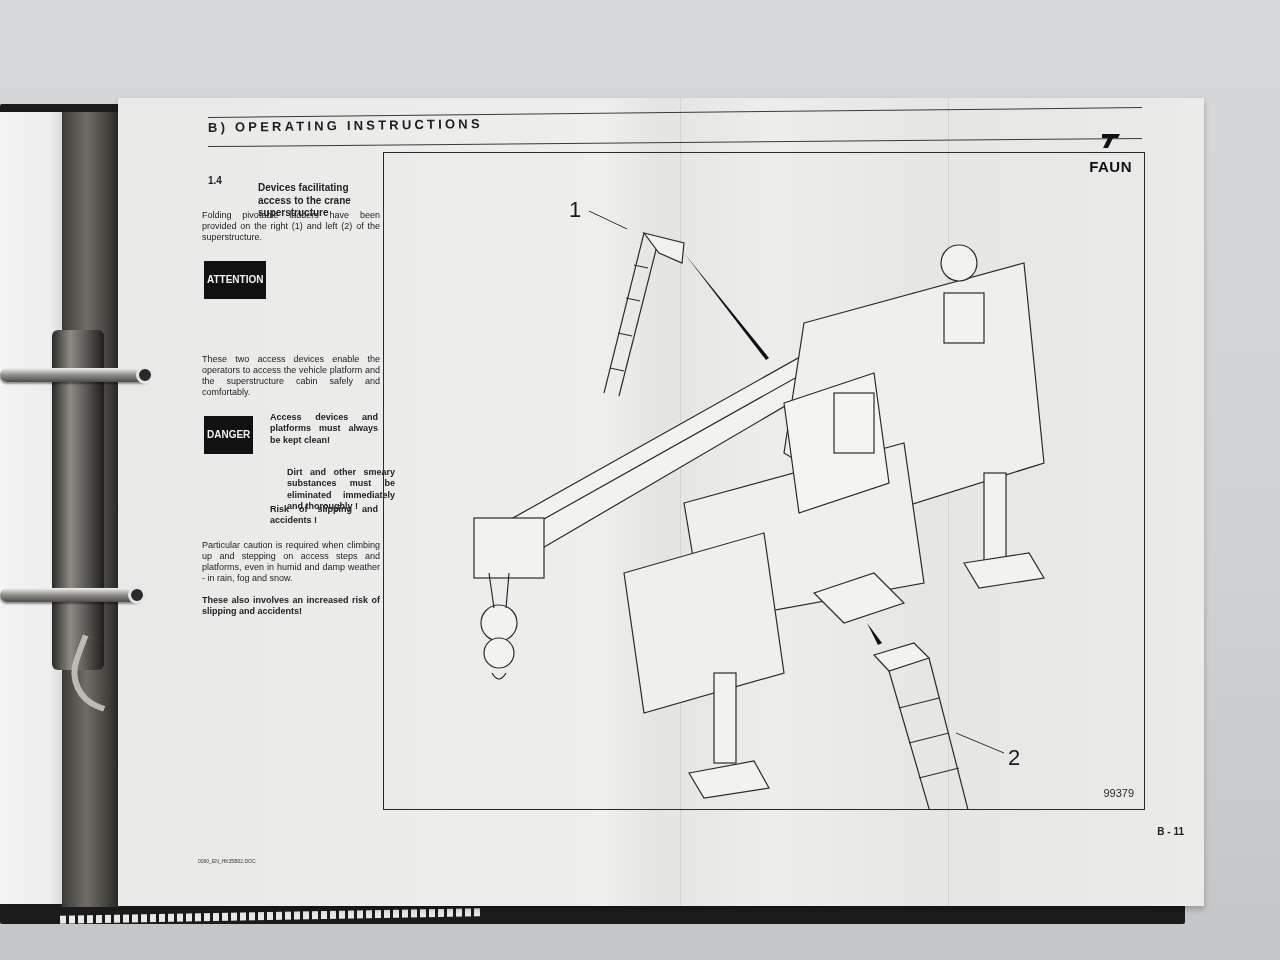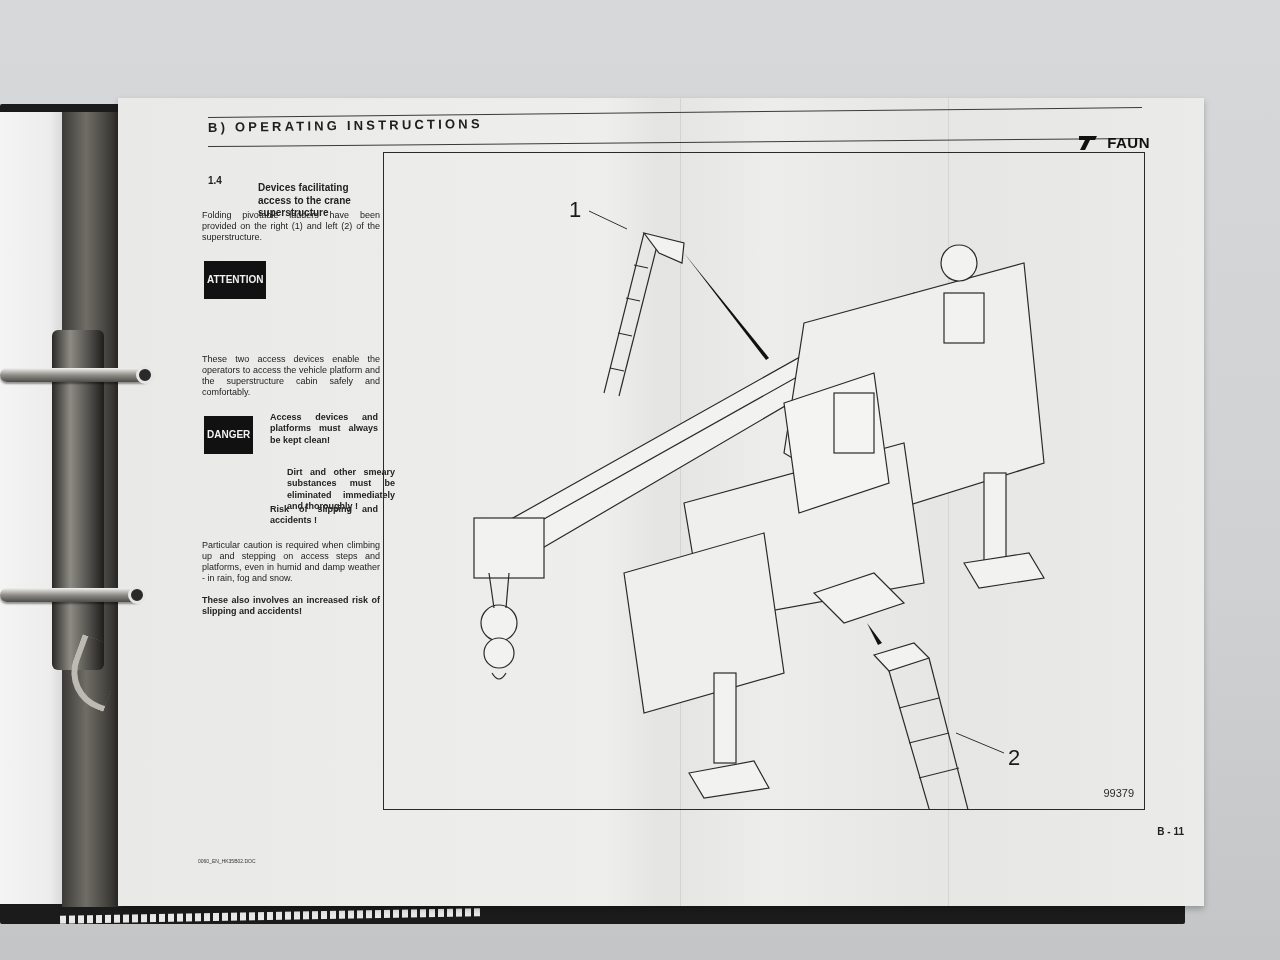--- a/index.html
+++ b/index.html
@@ -56,21 +56,21 @@
   .page-fold {
     position:absolute; top:0; width:1px; height:100%;
     background:rgba(0,0,0,0.08);
   }
   .rule { position:absolute; left:90px; right:62px; height:1px; background:#3a3a3a; }
   .section-heading {
     position:absolute; left:90px; top:20px;
     font-size:13px; font-weight:bold; letter-spacing:3.2px; color:#1e1e1e;
   }
   .logo {
-    position:absolute; right:54px; top:36px; display:flex; align-items:center; gap:10px;
+    position:absolute; right:72px; top:36px; display:flex; align-items:center; gap:10px;flex-direction:column;
   }
   .logo-mark { width:18px; height:14px; }
   .logo-text { font-weight:bold; font-size:15px; color:#111; letter-spacing:0.5px; }
 
   .text-col { position:absolute; left:84px; width:178px; color:#222; }
   .sec-num { position:absolute; left:90px; top:77px; font-size:10px; font-weight:bold; color:#222; }
   .sec-title {
     position:absolute; left:140px; top:84px; width:120px;
     font-size:10px; font-weight:bold; line-height:12.5px; color:#222;
   }

